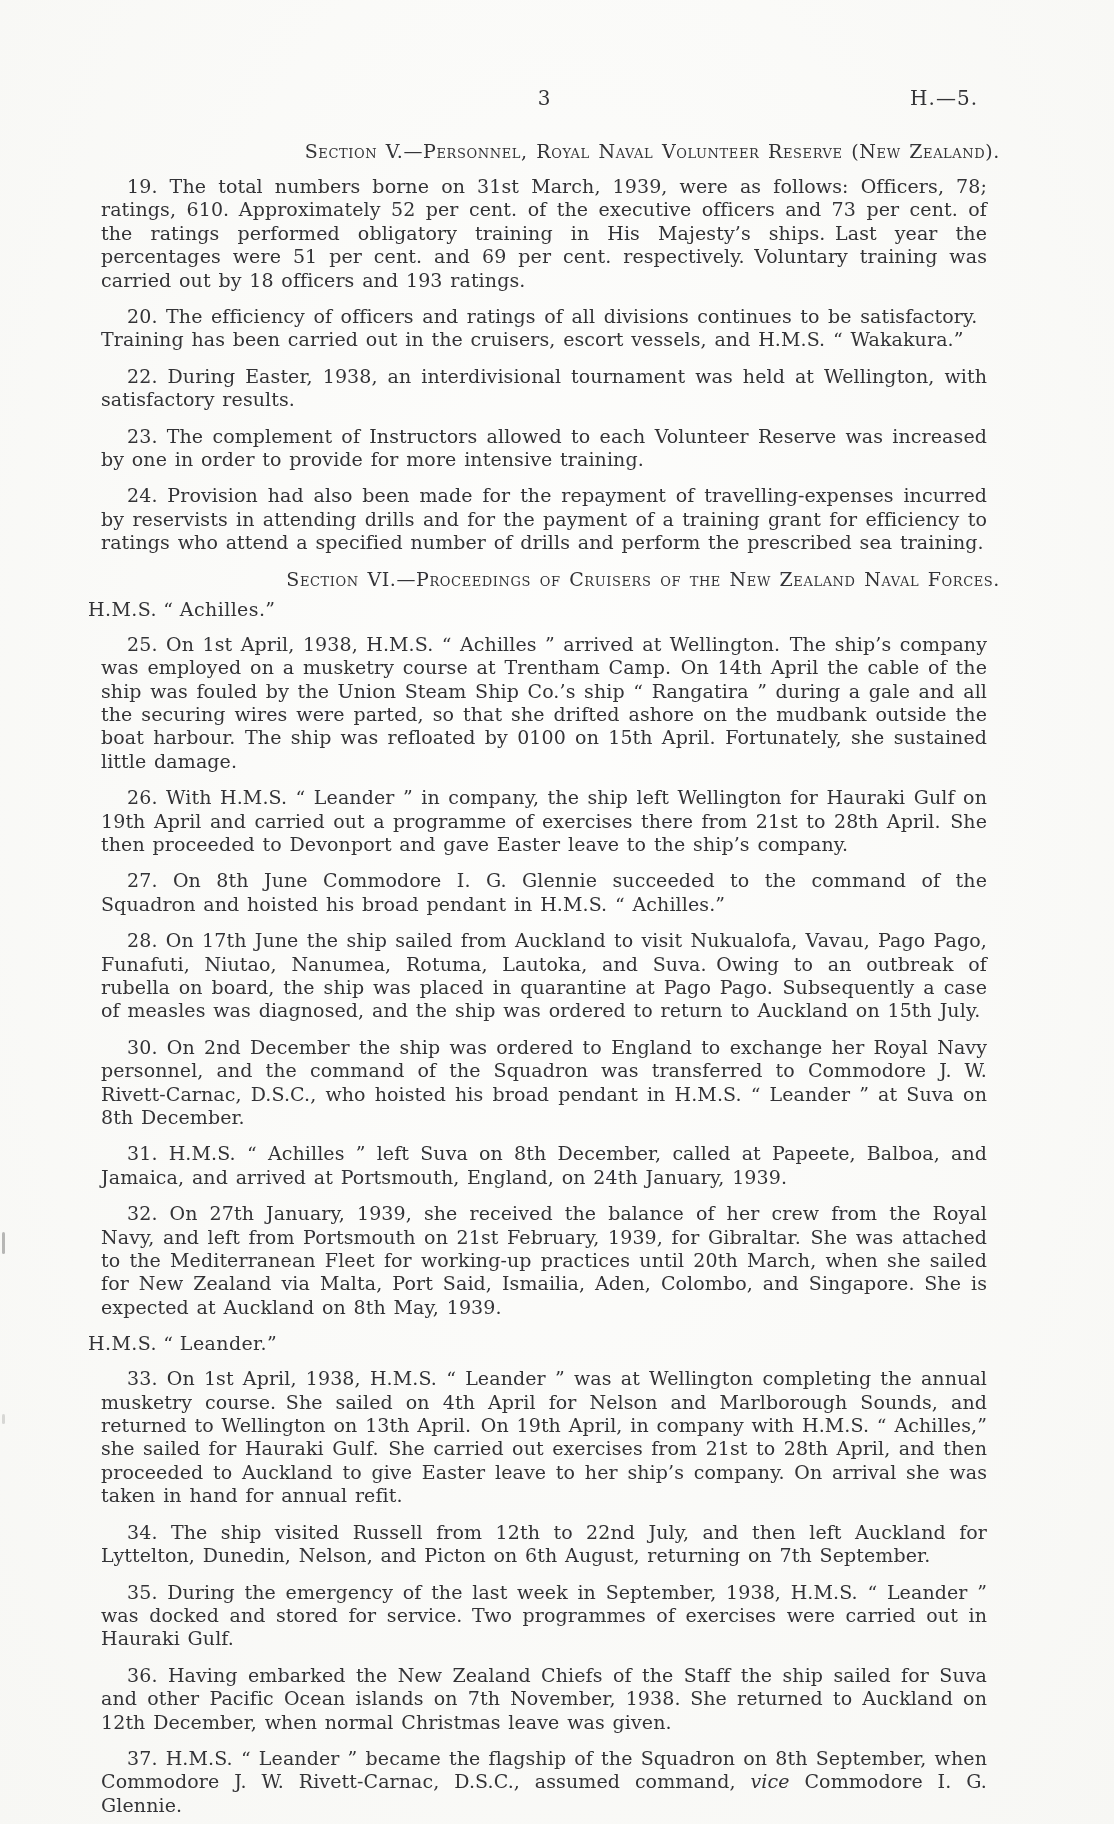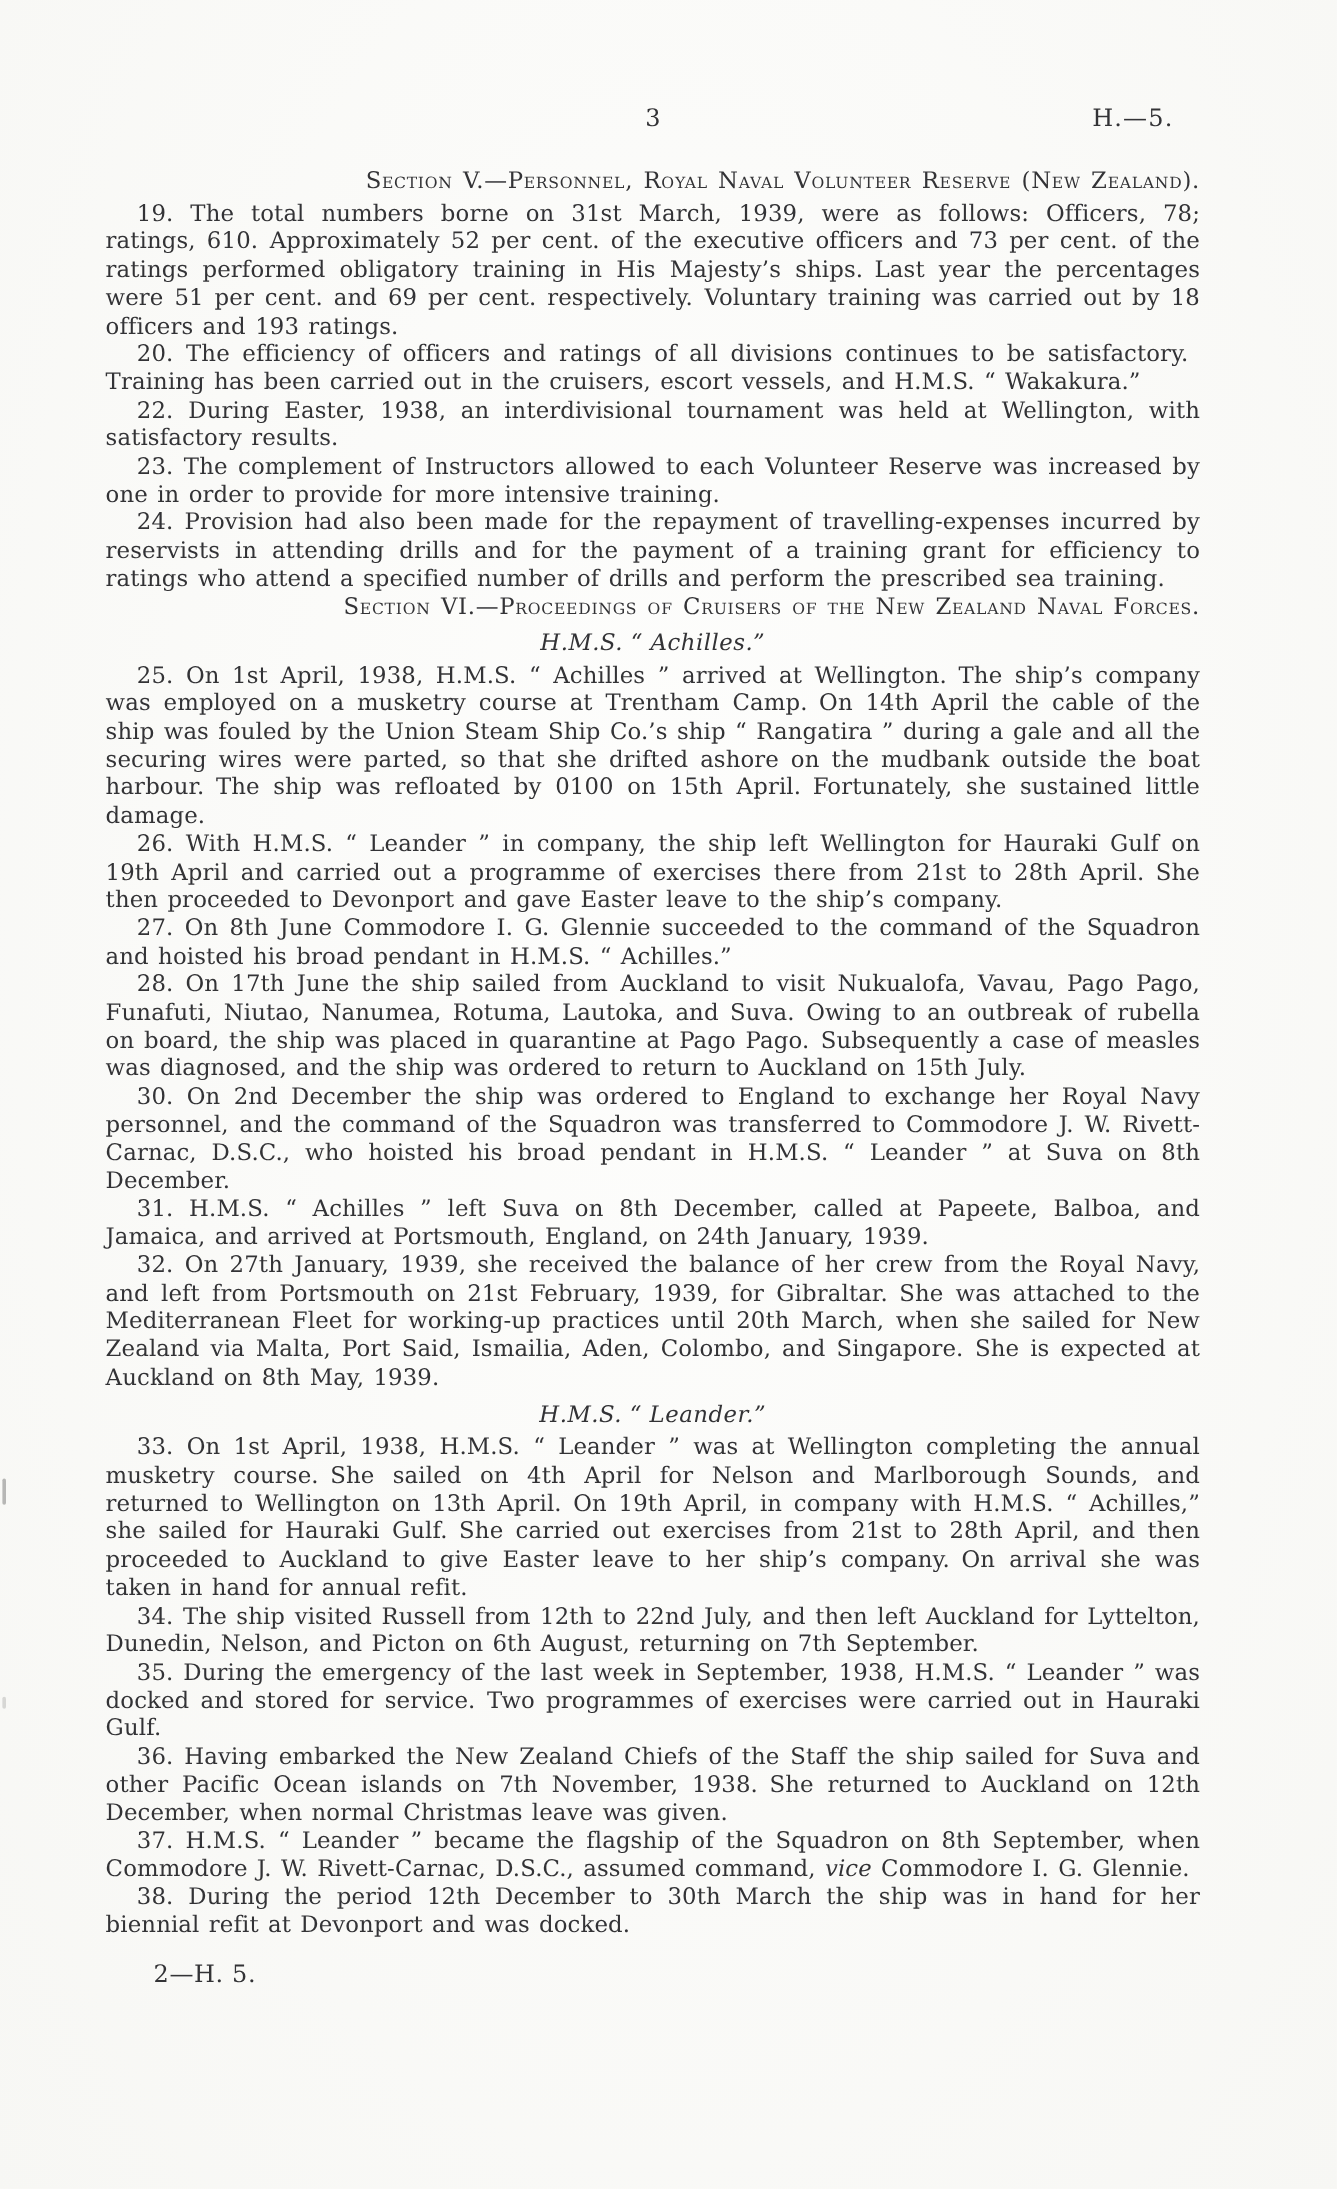--- a/index.html
+++ b/index.html
@@ -43,27 +43,26 @@
     font-variant: small-caps;
     letter-spacing: 0.6px;
     text-align: right;
     margin: 0 0 5px 0;
     word-spacing: 2px;
   }
   h2.section-heading.second { }
   h3.ship-heading {
     font-size: 19px;
     font-weight: normal;
-    font-style: italic;
-    text-align: center;
+    text-align: left;
     margin: 8px 0 5px 0;
     letter-spacing: 0.4px;
   }
   p.body-para {
-    margin: 0;
+    margin: 13px;
     text-indent: 26px;
     text-align: justify;
     font-size: 19px;
     line-height: 23.4px;
     word-spacing: 1.6px;
     letter-spacing: 0.1px;
   }
   .footer-sig {
     margin: 16px 0 0 40px;
     font-size: 20px;

